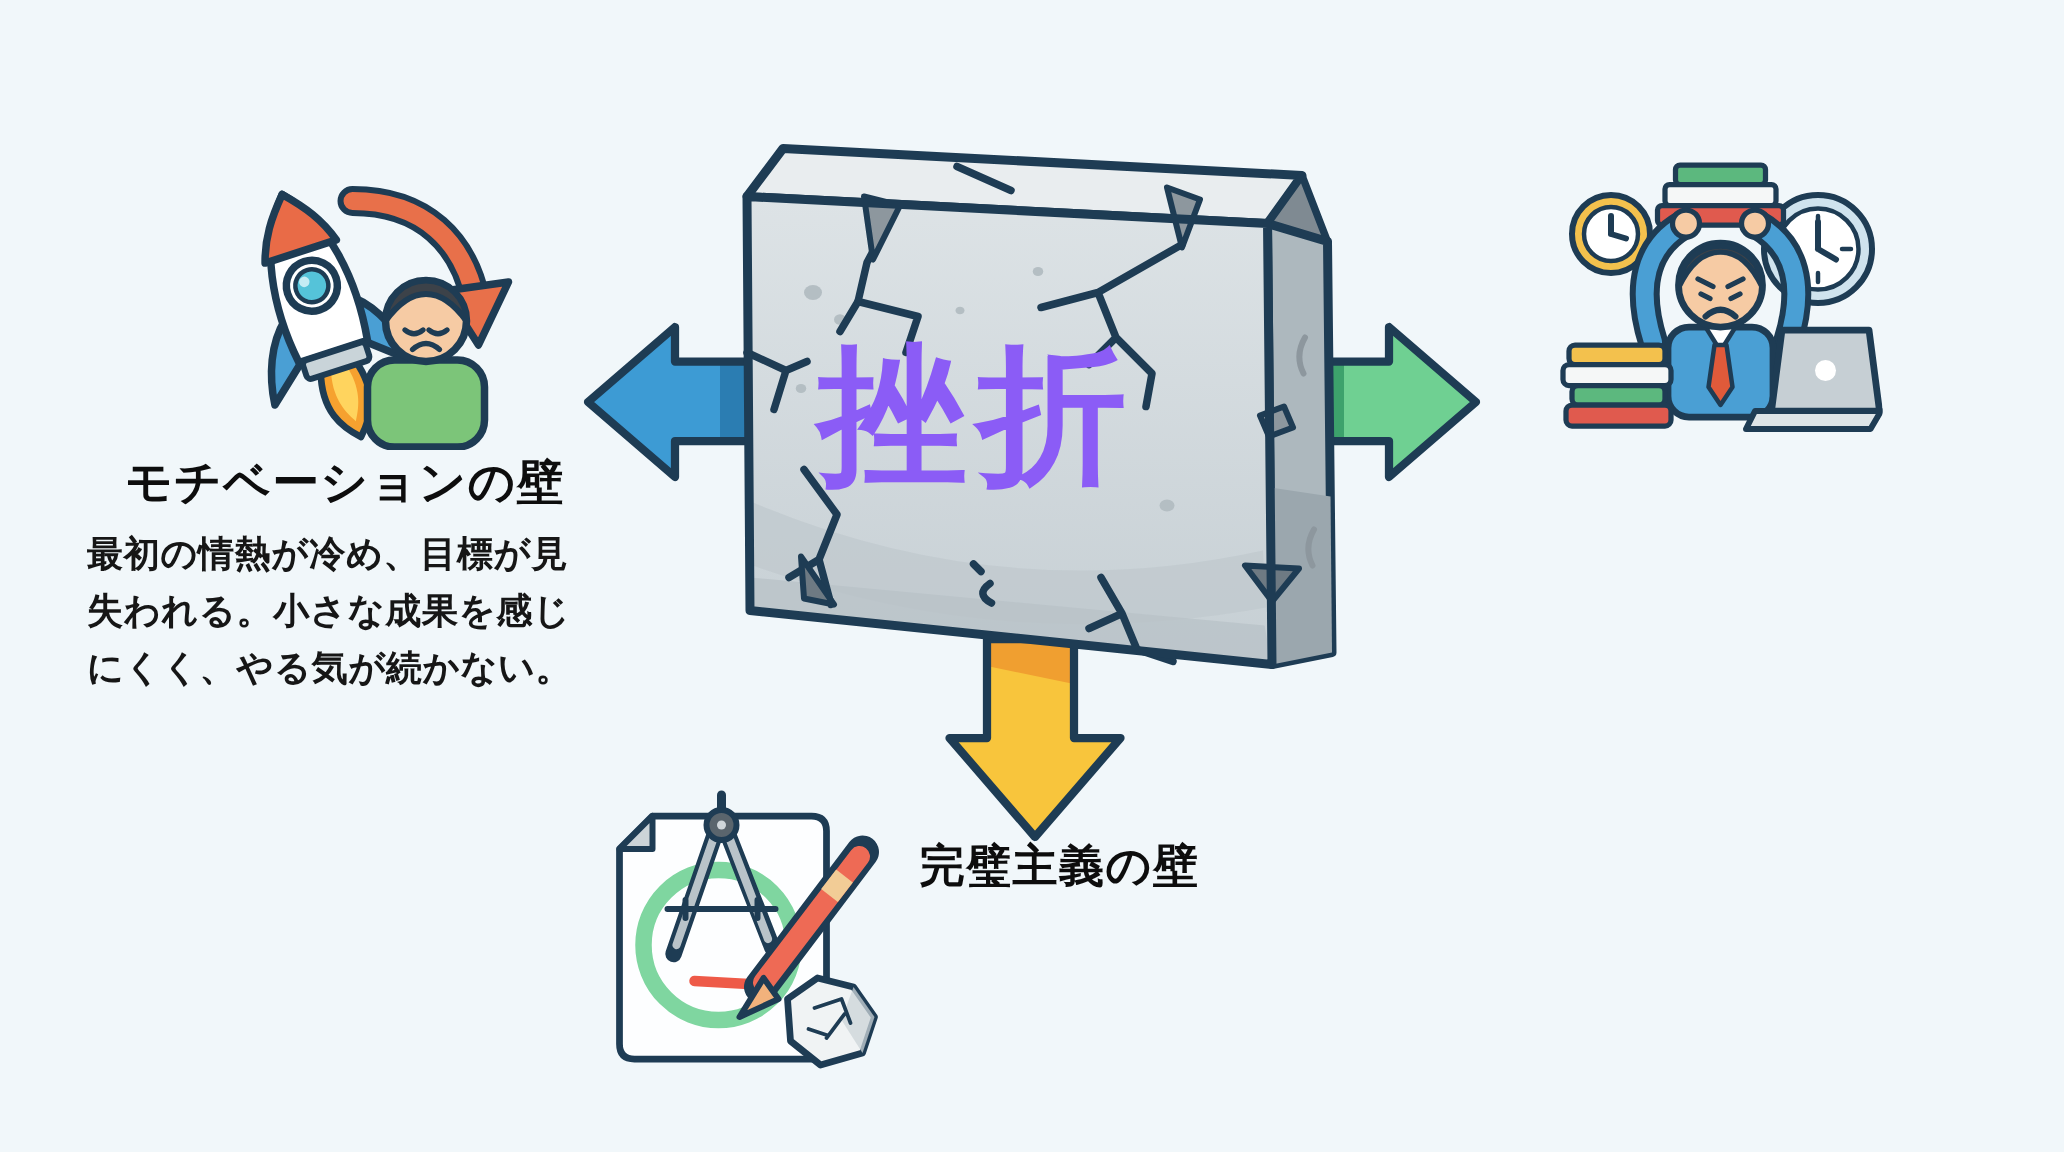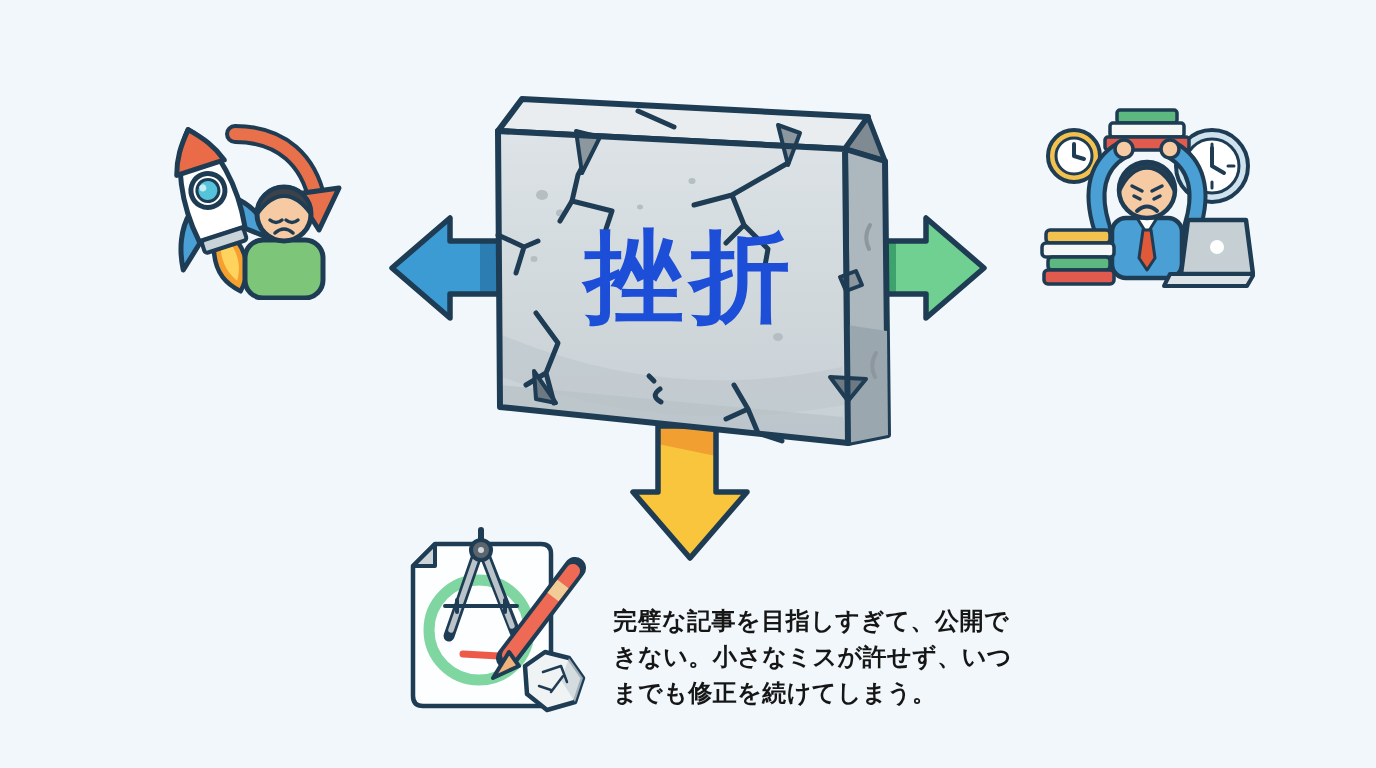--- a/index.html
+++ b/index.html
@@ -9,21 +9,21 @@
   }
   .abs{position:absolute;}
   .sec-title{
     font-size:31px;font-weight:800;color:#0d0d0d;letter-spacing:1px;line-height:40px;
   }
   .sec-body{
     font-size:24px;font-weight:700;color:#161616;line-height:38px;letter-spacing:.5px;
     word-break:break-word;
   }
   .center-label{
-    font-size:100px;font-weight:800;color:#1d4ed8;text-align:center;
+    font-size:100px;font-weight:800;color:#8b5cf6;text-align:left;
     letter-spacing:6px;line-height:110px;user-select:none;
   }
   .tc{text-align:center;}
   svg{display:block;}
 </style>
 </head>
 <body>
 
 <div class="stage">
 
@@ -212,17 +212,19 @@
       <polygon points="116,132 100,158 126,146" fill="#f2b27c" stroke="#1e3c54" stroke-width="4" stroke-linejoin="round"></polygon>
     </g>
 
     <g>
       <polygon points="132,146 152,132 176,138 190,158 182,182 154,190 134,174" fill="#f0f3f4" stroke="#1e3c54" stroke-width="4.5" stroke-linejoin="round"></polygon>
       <polygon points="176,138 190,158 182,182 168,160" fill="#ccd4d8" opacity=".75"></polygon>
       <path d="M150,152 L168,146 L174,162 M158,172 L170,156 M146,166 L158,170" fill="none" stroke="#1e3c54" stroke-width="2.5" stroke-linecap="round" stroke-linejoin="round"></path>
     </g>
   </svg>
 
-
-
-  <div class="abs sec-body" style="left:613px;top:603px;width:400px;line-height:36px;">完璧な記事を目指しすぎて、公開できない。小さなミスが許せず、いつまでも修正を続けてしまう。</div>
+  <div class="abs sec-title tc" style="left:55px;top:302px;width:350px;">モチベーションの壁</div>
+  <div class="abs sec-body" style="left:58px;top:350px;width:330px;">最初の情熱が冷め、目標が見失われる。小さな成果を感じにくく、やる気が続かない。</div>
+
+
+  <div class="abs sec-title" style="left:613px;top:558px;width:420px;font-size:30px;">完璧主義の壁</div>
 
 </div>
 
 </body></html>

